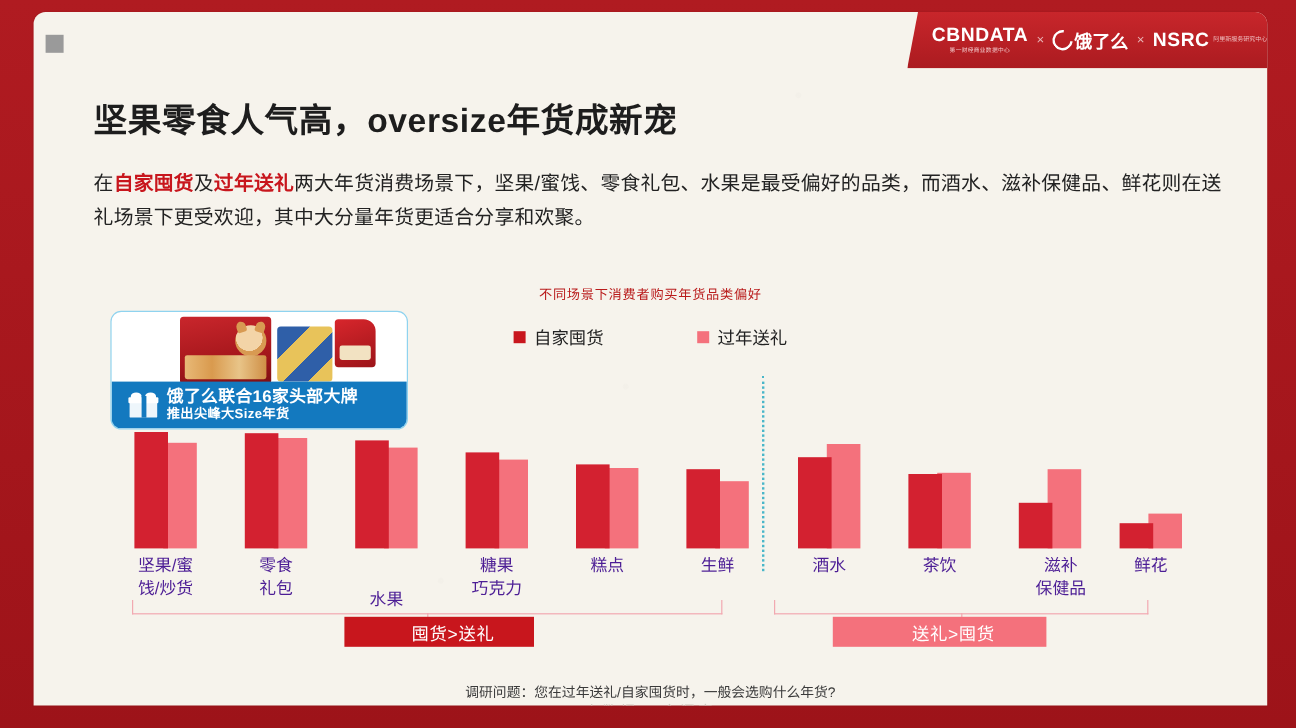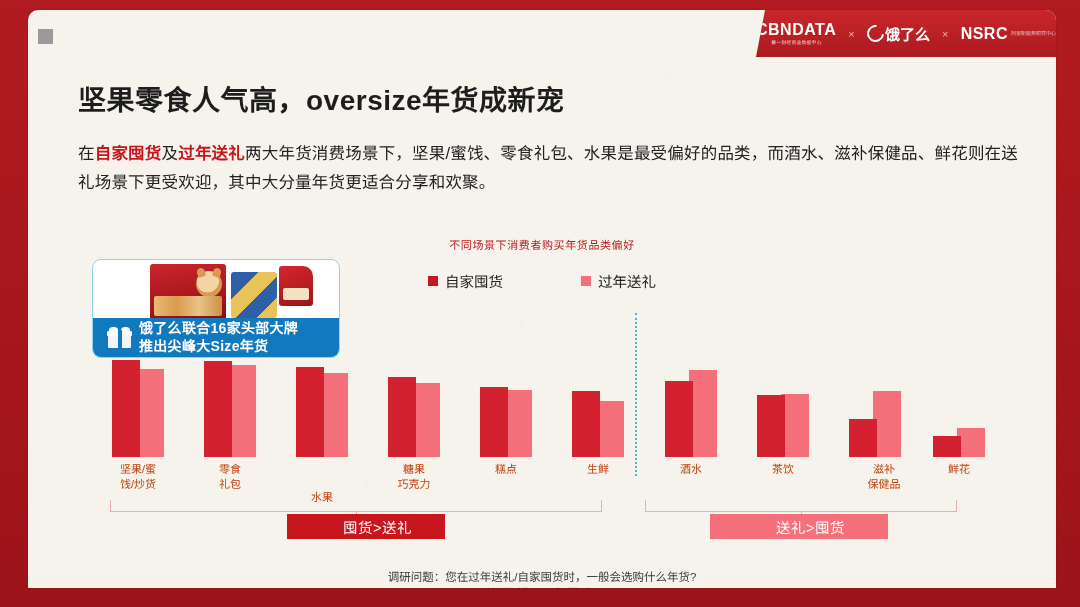--- a/index.html
+++ b/index.html
@@ -35,21 +35,21 @@
   .hdr-bullet{
     position:absolute;left:10px;top:19px;width:15px;height:15px;background:#9a9a9a;
   }
   .hdr-text{
     position:absolute;left:33px;top:16px;
     font-size:17px;color:#8d8d8d;letter-spacing:1px;white-space:nowrap;
   }
   .logo-band{
     position:absolute;right:0px;top:0;width:300px;height:47px;
     background:linear-gradient(180deg,#c8262b 0%,#ab1b20 100%);
-    display:flex;align-items:center;justify-content:space-between;gap:7px;
+    display:flex;align-items:center;justify-content:flex-end;gap:7px;
     clip-path:polygon(3% 0,100% 0,100% 100%,0 100%);
   }
   .logo-unit{display:flex;flex-direction:column;align-items:center;line-height:1;}
   .logo-main{color:#fff;font-weight:bold;font-size:16px;letter-spacing:0.5px;}
   .logo-sub{color:#f3c9cb;font-size:5px;margin-top:2px;letter-spacing:0.3px;transform:scale(0.95);}
   .logo-x{color:#eab6b8;font-size:11px;}
   .logo-ele{color:#fff;font-size:15px;font-weight:bold;display:flex;align-items:center;gap:1px;}
   .ele-mark{
     display:inline-block;width:13px;height:13px;border:2.2px solid #fff;border-radius:50%;
     border-right-color:transparent;transform:rotate(-38deg);
@@ -120,35 +120,35 @@
     display:flex;align-items:center;gap:8px;padding-left:15px;box-sizing:border-box;
   }
   .gift{position:relative;width:23px;height:21px;flex:none;}
   .gift-box{position:absolute;left:0;bottom:0;width:23px;height:14px;background:#eef6fb;border-radius:1px;}
   .gift-lid{position:absolute;left:-1px;top:4px;width:25px;height:5px;background:#ffffff;border-radius:1px;}
   .gift-rib{position:absolute;left:9.5px;bottom:0;width:4px;height:18px;background:#1379bf;}
   .gift-bow-l,.gift-bow-r{position:absolute;top:0px;width:9px;height:6px;background:#ffffff;border-radius:50% 50% 0 0;}
   .gift-bow-l{left:1px;} .gift-bow-r{right:1px;}
   .promo-txt{display:flex;flex-direction:column;line-height:1.25;}
   .promo-l1{color:#fff;font-size:14px;font-weight:bold;letter-spacing:0.3px;}
-  .promo-l2{color:#fff;font-size:14px;font-weight:bold;letter-spacing:0.3px;}
+  .promo-l2{color:#fff;font-size:11px;font-weight:bold;letter-spacing:0.3px;}
 
   
   .plot{position:absolute;left:0;top:0;width:1028px;height:578px;}
   .divider{
     position:absolute;left:607px;top:303px;width:0;height:163px;
     border-left:2px dotted #49b6c9;
   }
   .bar-pair{position:absolute;bottom:0;}
   .bar{position:absolute;bottom:0;width:28px;}
   .bar.dark{background:#d32130;left:0;z-index:2;}
   .bar.pink{background:#f4717c;left:24px;z-index:1;}
   .cat-label{
     position:absolute;top:452px;width:96px;text-align:center;
-    font-size:11px;color:#c2410c;line-height:1.35;
+    font-size:14px;color:#4c1d95;line-height:1.35;
   }
   .bracket{
     position:absolute;height:11px;border:1.4px solid #f2a9b1;border-top:none;
   }
   .bracket-tick{position:absolute;top:11px;left:50%;width:0;height:9px;border-left:1.4px solid #f2a9b1;}
   .grp-label{
     position:absolute;height:25px;display:flex;align-items:center;justify-content:center;
     color:#fff;font-size:14.5px;letter-spacing:0.5px;padding-left:23px;
   }
   .grp-label.dark{background:#c8161d;}
@@ -309,19 +309,19 @@
         </div>
 
       <div class="bracket" style="left:82px;top:490px;width:490px;">
         <span class="bracket-tick"></span>
       </div>
       <div class="grp-label dark" style="left:259px;top:504px;width:135px;">囤货&gt;送礼</div>
 
       <div class="bracket" style="left:617px;top:490px;width:310px;">
         <span class="bracket-tick"></span>
       </div>
-      <div class="grp-label pink" style="left:682px;top:504px;width:155px;">送礼&gt;囤货</div>
+      <div class="grp-label pink" style="left:666px;top:504px;width:155px;">送礼&gt;囤货</div>
     </div>
 
     <div class="note note2">调研问题：您在过年送礼/自家囤货时，一般会选购什么年货?</div>
     <div class="note watermark">大数据 · 全洞察</div>
   </div>
 </div>
 
 </body></html>

